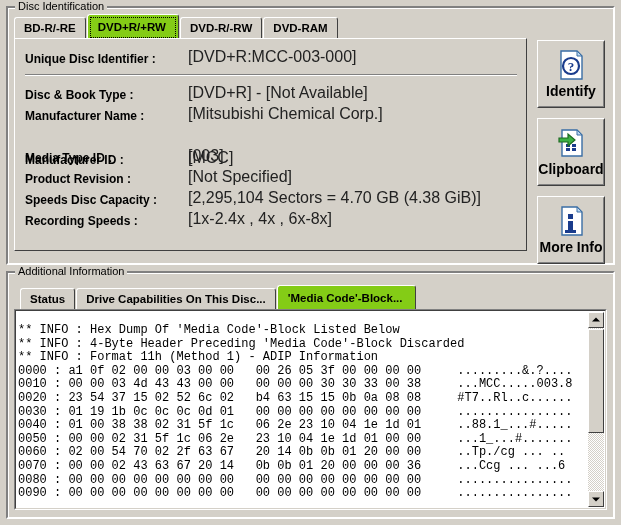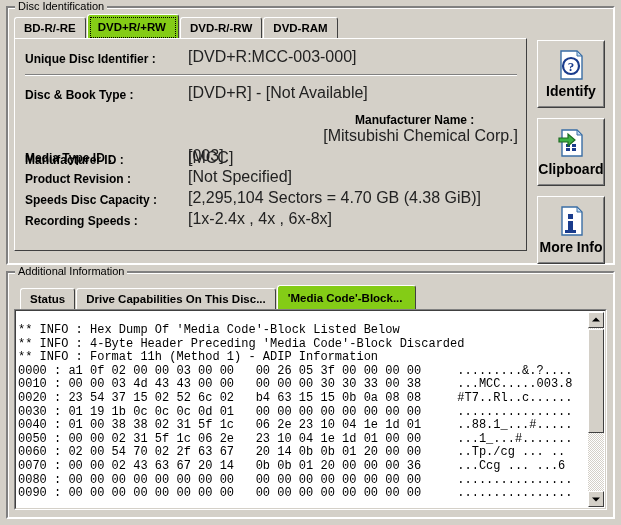--- a/index.html
+++ b/index.html
@@ -324,21 +324,21 @@
       <span class="detail-label">Unique Disc Identifier :</span>
       <span class="detail-value">[DVD+R:MCC-003-000]</span>
     </div>
 
     <div class="etched-sep" style="top:35px;"></div>
 
     <div class="detail-row" style="top:45px;">
       <span class="detail-label">Disc &amp; Book Type :</span>
       <span class="detail-value">[DVD+R] - [Not Available]</span>
     </div>
-    <div class="detail-row" style="top:74px;flex-direction:column;">
+    <div class="detail-row" style="top:66px;">
       <span class="detail-label">Manufacturer Name :</span>
       <span class="detail-value">[Mitsubishi Chemical Corp.]</span>
     </div>
     <div class="detail-row" style="top:70px;margin-top:40px;">
       <span class="detail-label">Manufacturer ID :</span>
       <span class="detail-value">[MCC]</span>
     </div>
     <div class="detail-row" style="top:108px;">
       <span class="detail-label">Media Type ID :</span>
       <span class="detail-value">[003]</span>

